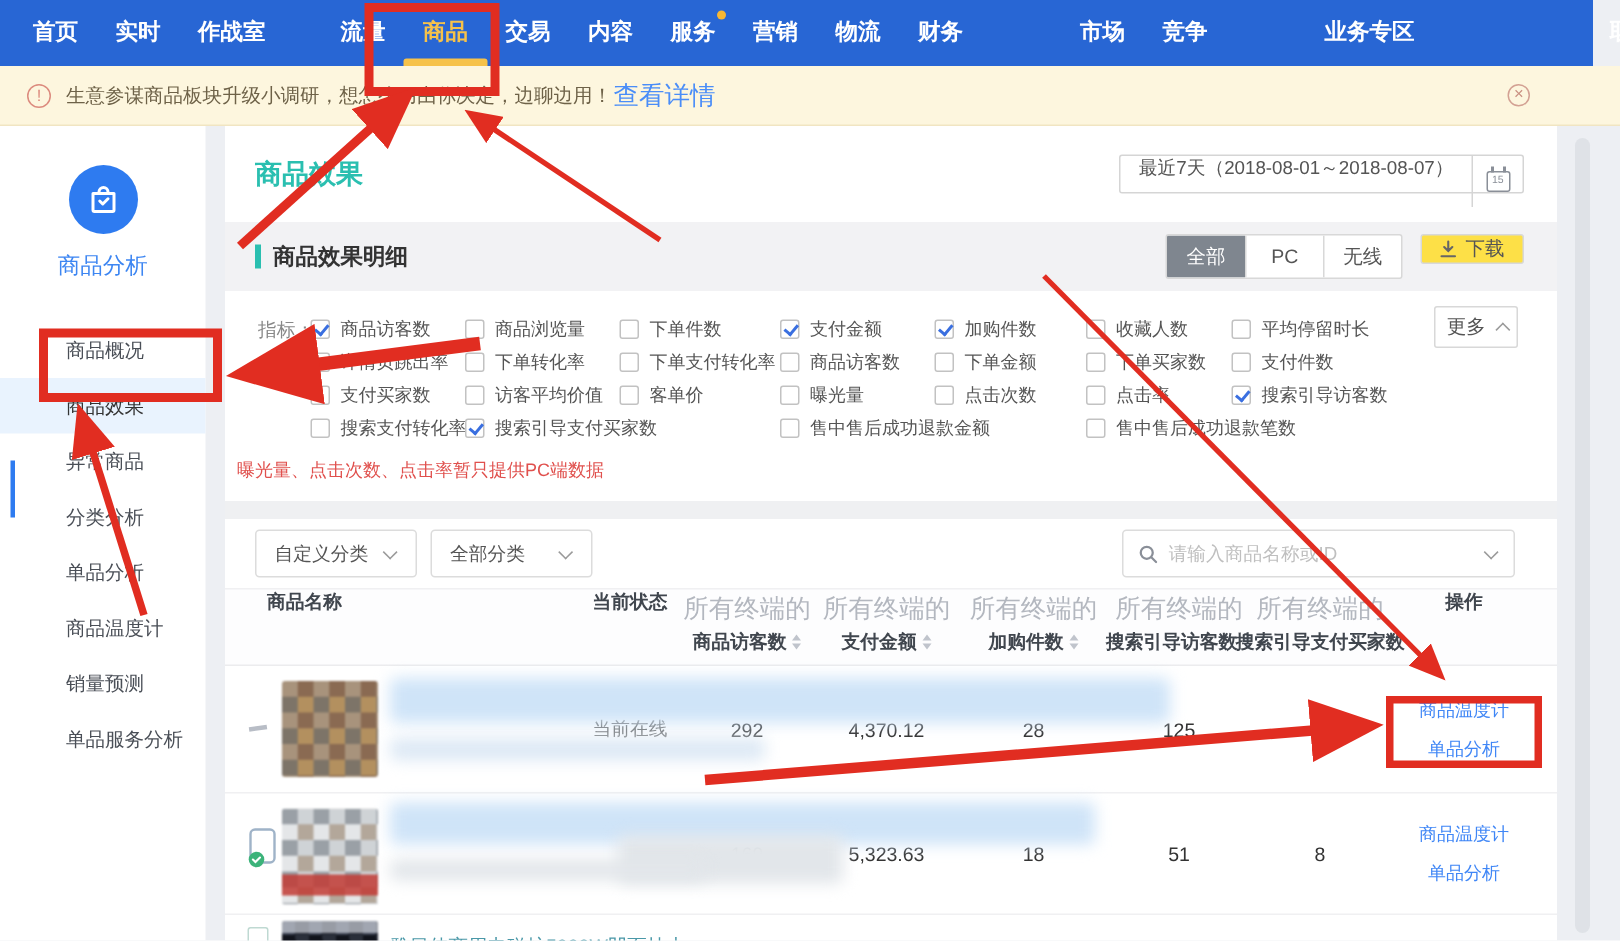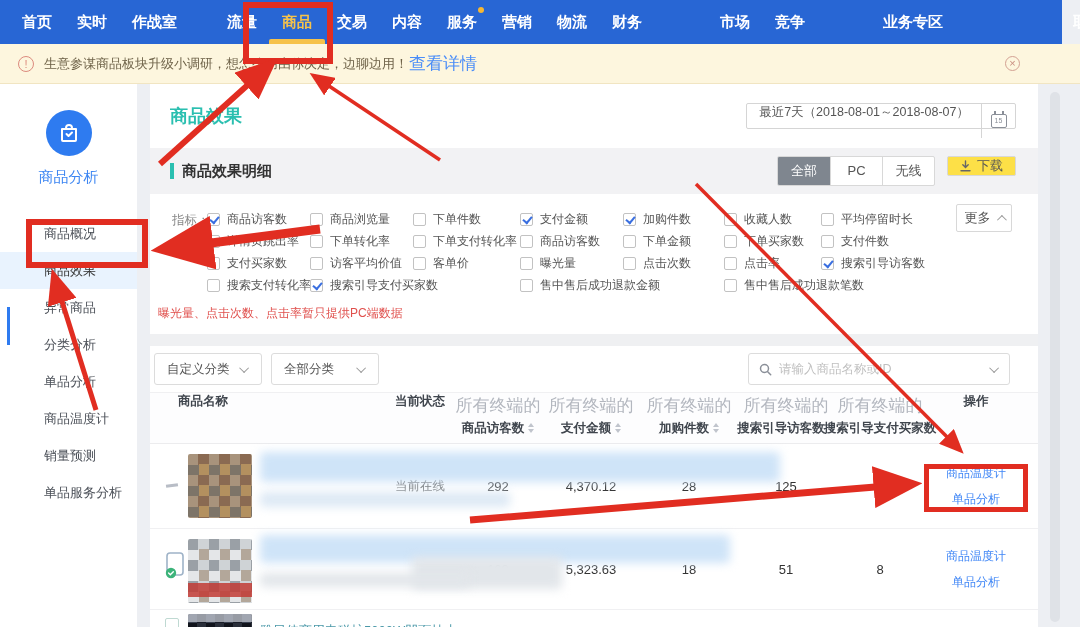--- a/index.html
+++ b/index.html
@@ -56,21 +56,21 @@
   .ml{font-size:12px;color:#555}
   .ckbox{width:13px;height:13px;border:1px solid #c2c2c2;border-radius:2px;background:#fff;position:relative;flex:none}
   .ckbox.on::after{content:"";position:absolute;left:2px;top:2px;width:7px;height:4px;border-left:2px solid #3a6fe0;border-bottom:2px solid #3a6fe0;transform:rotate(-50deg)}
   .more-btn{position:absolute;right:26px;top:10px;width:56px;height:28px;border:1px solid #d8d8d8;border-radius:2px;display:flex;align-items:center;justify-content:center;gap:6px;font-size:13px;color:#555;cursor:pointer;background:#fff}
   .chev{width:7px;height:7px;border-left:1.5px solid #9a9a9a;border-bottom:1.5px solid #9a9a9a;flex:none}
   .chev.up{transform:rotate(135deg) translateY(-2px)}
   .chev.dn{transform:rotate(-45deg) translateY(-2px)}
   .m-note{margin:9px 0 12px 8px;font-size:12px;color:#e0504d}
   .strip{height:12px;background:#eff0f2}
   
-  .filters{position:relative;height:46px;background:#fff;display:flex;align-items:center;padding-left:4px;gap:9px}
+  .filters{position:relative;height:46px;background:#fff;display:flex;align-items:center;padding-left:20px;gap:9px}
   .sel{width:108px;height:32px;border:1px solid #dcdcdc;border-radius:3px;display:flex;align-items:center;justify-content:space-between;padding:0 12px;font-size:12.5px;color:#555;background:#fff;cursor:pointer}
   .search{position:absolute;right:28px;top:7px;width:262px;height:32px;border:1px solid #dcdcdc;border-radius:3px;background:#fff;display:flex;align-items:center;padding:0 10px;gap:7px}
   .search input{border:none;outline:none;flex:1;font-size:12.5px;color:#555;font-family:inherit;background:transparent}
   .search input::placeholder{color:#bfbfbf}
   
   .thead{height:52px;display:flex;align-items:flex-start;border-top:1px solid #f0f0f2;border-bottom:1px solid #ececee;background:#fdfdfe;padding-left:10px;padding-right:14px}
   .trow{display:flex;align-items:center;border-bottom:1px solid #f0f0f2;position:relative;padding-left:10px;padding-right:14px}
   .c-name{width:228px;flex:none;position:relative;height:100%}
   .c-status{width:64px;flex:none;text-align:center}
   .c-v{width:92px;flex:none;text-align:center}

